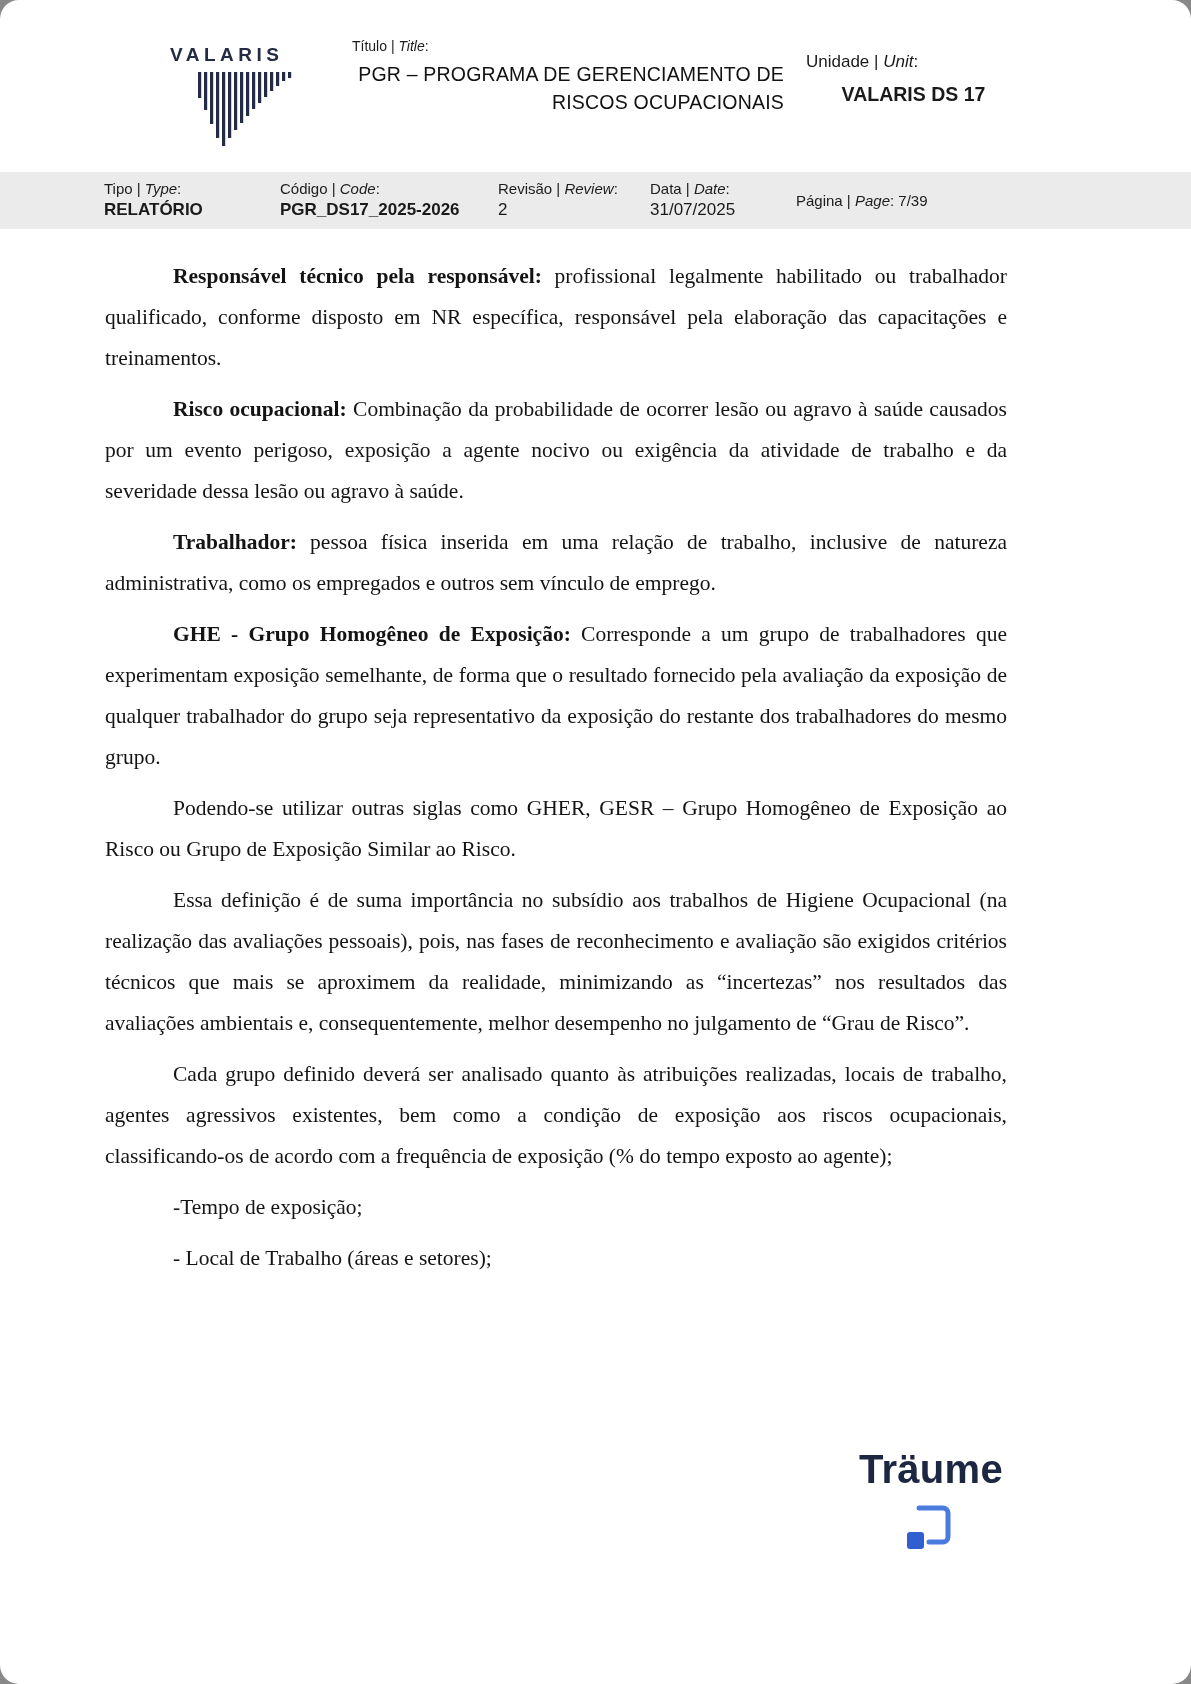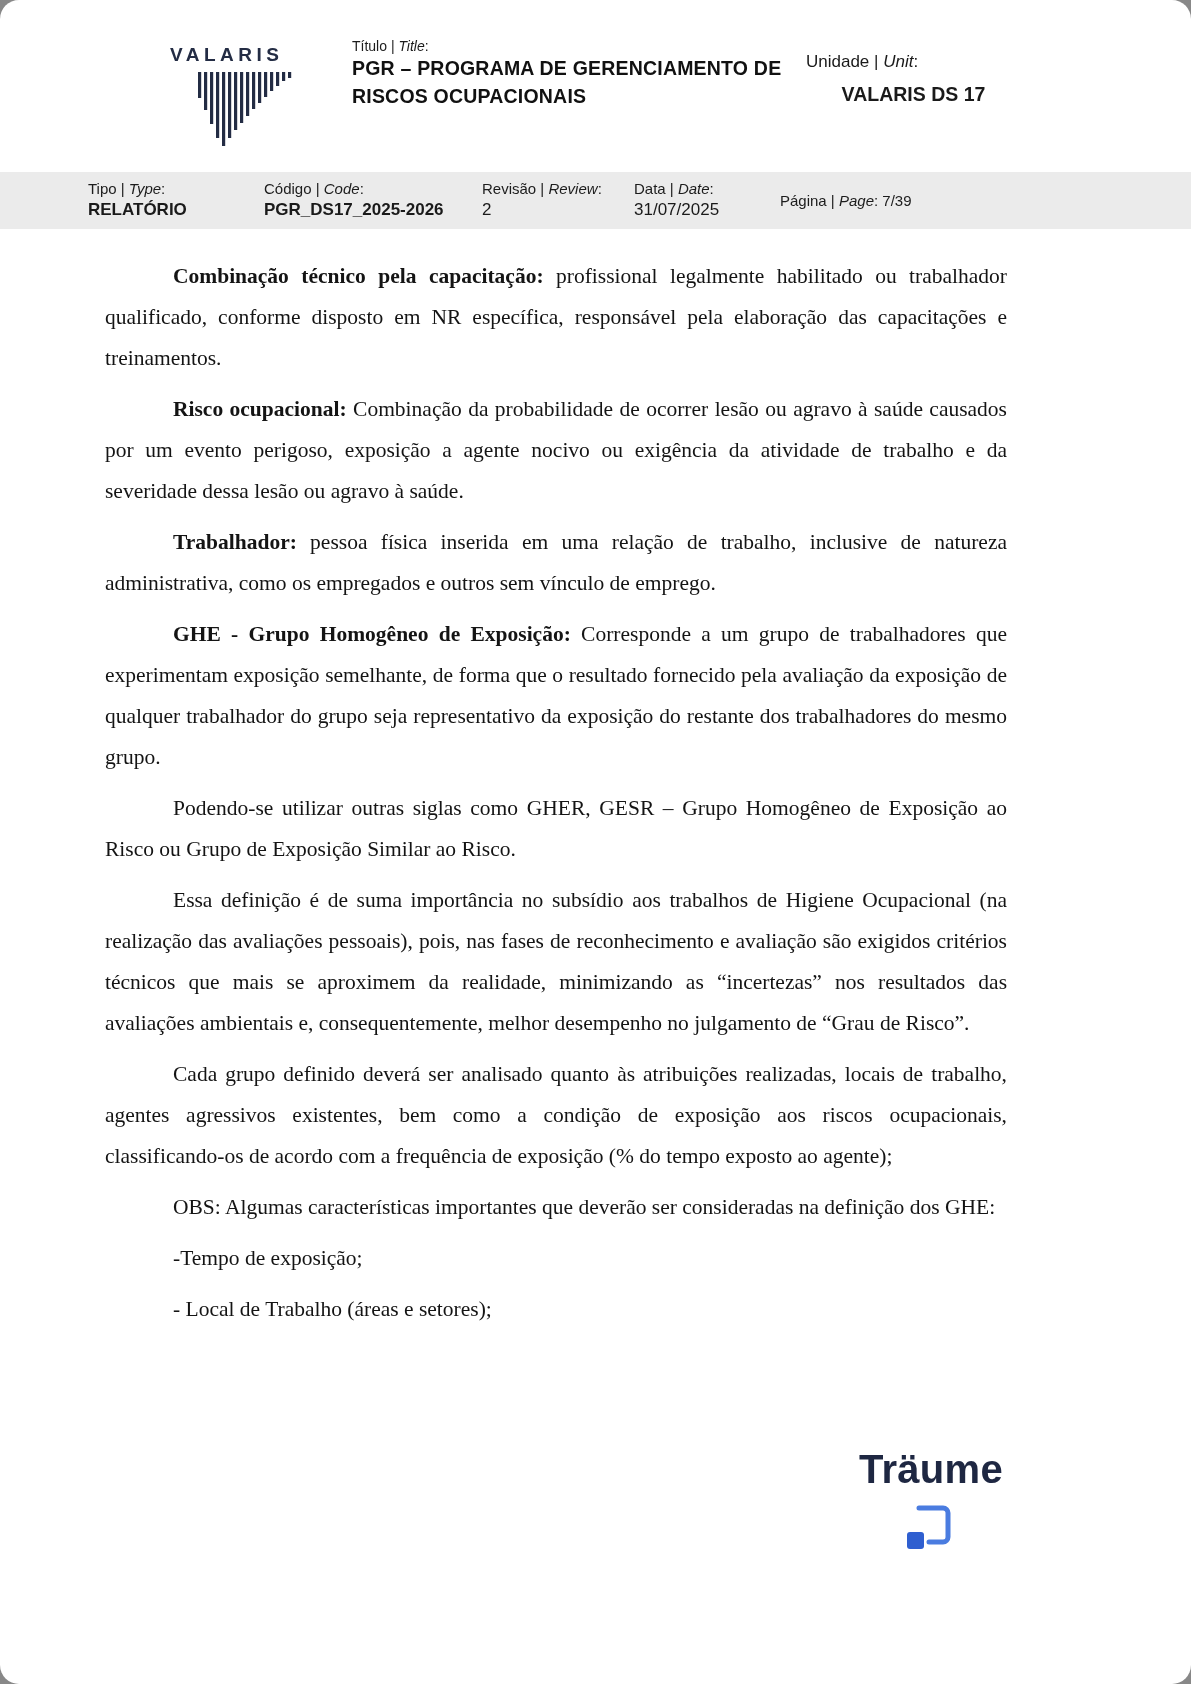--- a/index.html
+++ b/index.html
@@ -17,33 +17,33 @@
 
   
   .header-top { display: flex; padding: 38px 50px 0 88px; }
   .logo-wrap { width: 264px; padding-top: 6px; }
   .logo-svg { display: block; margin-left: 80px; }
 
   .title-block { width: 432px; }
   .title-label { font-size: 14px; color: #1c1c1c; }
   .title-label i, .cell-label i, .unit-label i { font-style: italic; }
   .title-value {
-    font-weight: bold; font-size: 19.5px; line-height: 1.42;
-    margin-top: 1px; letter-spacing: 0.2px; color: #111;
+    font-weight: normal; font-size: 19.5px; line-height: 1.42;
+    margin-top: 7px; letter-spacing: 0.2px; color: #111; text-align: right;
   }
 
   .unit-block { margin-left: 22px; width: 215px; padding-top: 14px; }
   .unit-label { font-size: 17px; }
   .unit-value { font-weight: bold; font-size: 19.5px; margin-top: 11px; text-align: center; }
 
   .header-band {
     display: flex; align-items: flex-start;
     background: #ebebeb;
     margin-top: 16px;
-    padding: 7px 0 9px 0;
+    padding: 7px 0 9px 16px;
     min-height: 52px;
   }
   .band-cell { padding-top: 1px; }
   .cell-tipo    { padding-left: 88px; width: 264px; }
   .cell-codigo  { width: 218px; }
   .cell-revisao { width: 152px; }
   .cell-data    { width: 146px; }
   .cell-pagina  { flex: 1; align-self: center; }
   .cell-label { font-size: 15px; color: #1c1c1c; white-space: nowrap; }
   .cell-value { font-size: 17px; margin-top: 3px; white-space: nowrap; }
@@ -141,28 +141,27 @@
       </div>
 
       <div class="band-cell cell-pagina">
         <div class="cell-label"><span>Página | </span><i>Page</i><span>: </span><span class="inline-value">7/39</span></div>
       </div>
 
     </div>
   </header>
 
   <main class="doc-body">
-    <p class="para"><b>Combinação técnico pela capacitação:</b><span> profissional legalmente habilitado ou trabalhador qualificado, conforme disposto em NR específica, responsável pela elaboração das capacitações e treinamentos.</span></p>
+    <p class="para"><b>Responsável técnico pela responsável:</b><span> profissional legalmente habilitado ou trabalhador qualificado, conforme disposto em NR específica, responsável pela elaboração das capacitações e treinamentos.</span></p>
     <p class="para"><b>Risco ocupacional:</b><span> Combinação da probabilidade de ocorrer lesão ou agravo à saúde causados por um evento perigoso, exposição a agente nocivo ou exigência da atividade de trabalho e da severidade dessa lesão ou agravo à saúde.</span></p>
     <p class="para"><b>Trabalhador:</b><span> pessoa física inserida em uma relação de trabalho, inclusive de natureza administrativa, como os empregados e outros sem vínculo de emprego.</span></p>
     <p class="para"><b>GHE - Grupo Homogêneo de Exposição:</b><span> Corresponde a um grupo de trabalhadores que experimentam exposição semelhante, de forma que o resultado fornecido pela avaliação da exposição de qualquer trabalhador do grupo seja representativo da exposição do restante dos trabalhadores do mesmo grupo.</span></p>
     <p class="para"><b></b><span>Podendo-se utilizar outras siglas como GHER, GESR – Grupo Homogêneo de Exposição ao Risco ou Grupo de Exposição Similar ao Risco.</span></p>
     <p class="para"><b></b><span>Essa definição é de suma importância no subsídio aos trabalhos de Higiene Ocupacional (na realização das avaliações pessoais), pois, nas fases de reconhecimento e avaliação são exigidos critérios técnicos que mais se aproximem da realidade, minimizando as “incertezas” nos resultados das avaliações ambientais e, consequentemente, melhor desempenho no julgamento de “Grau de Risco”.</span></p>
     <p class="para"><b></b><span>Cada grupo definido deverá ser analisado quanto às atribuições realizadas, locais de trabalho, agentes agressivos existentes, bem como a condição de exposição aos riscos ocupacionais, classificando-os de acordo com a frequência de exposição (% do tempo exposto ao agente);</span></p>
-    <p class="para"><b></b><span>OBS: Algumas características importantes que deverão ser consideradas na definição dos GHE:</span></p>
     <p class="para"><b></b><span>-Tempo de exposição;</span></p>
     <p class="para"><b></b><span>- Local de Trabalho (áreas e setores);</span></p>
   </main>
 
   <div class="footer-logo">
     <span class="traeume-text" style="color:#1e2742">Träume</span>
     <svg class="traeume-icon" width="52" height="56" viewBox="0 0 52 56">
       <path d="M16 6 h24 a5 5 0 0 1 5 5 v24 a5 5 0 0 1 -5 5 h-14" fill="none" stroke="#4a7ce0" stroke-width="5" stroke-linecap="round"></path>
       <rect x="4" y="30" width="17" height="17" rx="3" fill="#2f5fd0"></rect>
     </svg>

